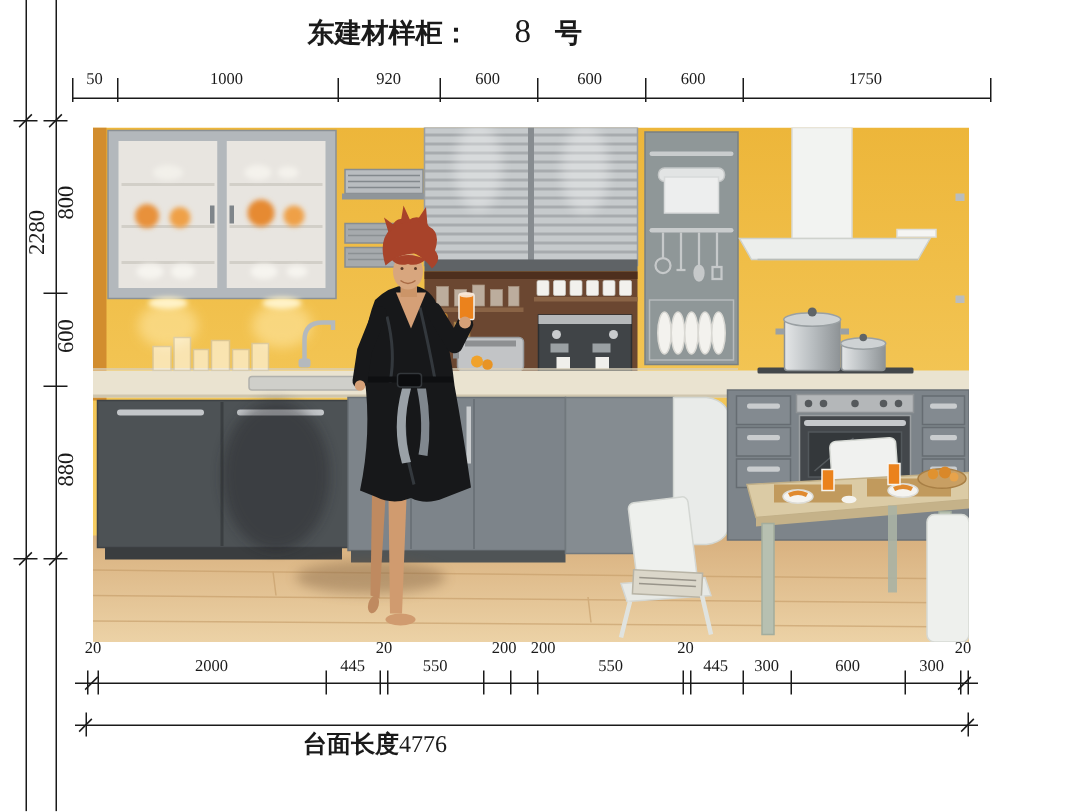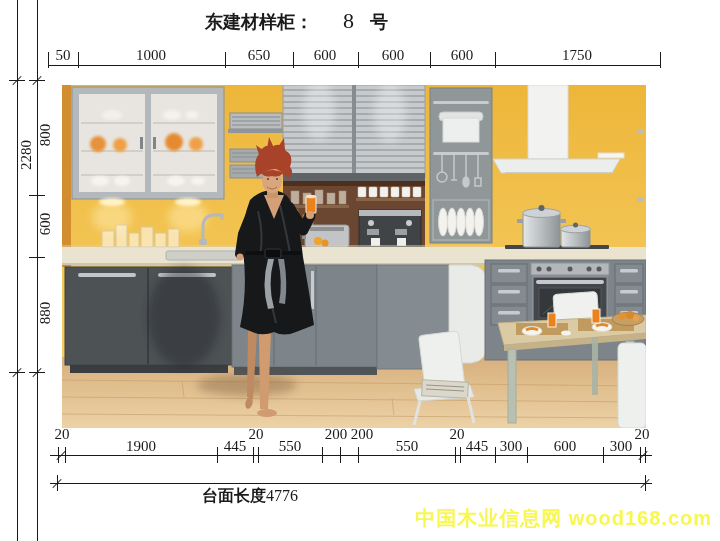--- a/index.html
+++ b/index.html
@@ -9,21 +9,21 @@
   .title{position:absolute;left:205px;top:8px;display:flex;align-items:baseline;
          font-family:"Liberation Sans",sans-serif;font-weight:bold;font-size:18px;}
   .title .num{font-family:"Liberation Serif",serif;font-weight:normal;font-size:22px;margin-left:30px;}
   .title .suffix{margin-left:16px;}
   
   .hline{position:absolute;height:1px;background:var(--dimension-line,#1a1a1a);}
   .vline{position:absolute;width:1px;background:var(--dimension-line,#1a1a1a);}
   .vtick{position:absolute;width:1px;height:16px;background:var(--dimension-line,#1a1a1a);}
   .htick{position:absolute;width:16px;height:1px;background:var(--dimension-line,#1a1a1a);}
   .slash{position:absolute;width:12px;height:1px;background:var(--dimension-line,#1a1a1a);transform:rotate(-45deg);}
-  .dlabel{position:absolute;font-size:15px;white-space:nowrap;transform:translateX(-50%);line-height:1;}
+  .dlabel{position:absolute;font-size:11px;white-space:nowrap;transform:translateX(-50%);line-height:1;}
   .rlabel{position:absolute;font-size:15px;white-space:nowrap;transform:translate(-50%,-50%) rotate(-90deg);line-height:1;}
   .overall{position:absolute;left:202px;top:486px;display:flex;align-items:baseline;gap:0;}
   .overall .lab{font-family:"Liberation Sans",sans-serif;font-weight:bold;font-size:16px;}
   .overall .val{font-size:16px;}
   .watermark{position:absolute;right:8px;top:505px;font-family:"Liberation Sans",sans-serif;
              font-weight:bold;font-size:20px;color:var(--watermark,#f8f750);letter-spacing:1px;}
   .photo{position:absolute;left:62px;top:85px;width:584px;height:343px;}
 </style>
 </head>
 <body>
@@ -41,21 +41,21 @@
     <div class="vtick" style="left:48px;top:52px;"></div>
     <div class="vtick" style="left:78px;top:52px;"></div>
     <div class="vtick" style="left:225px;top:52px;"></div>
     <div class="vtick" style="left:293px;top:52px;"></div>
     <div class="vtick" style="left:358px;top:52px;"></div>
     <div class="vtick" style="left:430px;top:52px;"></div>
     <div class="vtick" style="left:495px;top:52px;"></div>
     <div class="vtick" style="left:660px;top:52px;"></div>
     <span class="dlabel" style="left:63px;top:48px;">50</span>
     <span class="dlabel" style="left:151px;top:48px;">1000</span>
-    <span class="dlabel" style="left:259px;top:48px;">650</span>
+    <span class="dlabel" style="left:259px;top:48px;">920</span>
     <span class="dlabel" style="left:325px;top:48px;">600</span>
     <span class="dlabel" style="left:393px;top:48px;">600</span>
     <span class="dlabel" style="left:462px;top:48px;">600</span>
     <span class="dlabel" style="left:577px;top:48px;">1750</span>
   </div>
 
   <div>
     <div class="vline" style="left:17px;top:0;height:541px;"></div>
     <div class="vline" style="left:37px;top:0;height:541px;"></div>
     <div class="htick" style="left:9px;top:80px;"></div>
@@ -433,21 +433,21 @@
     <div class="vtick" style="left:640px;top:447px;"></div>
     <div class="vtick" style="left:645px;top:447px;"></div>
     <div class="slash" style="left:55px;top:455px;"></div>
     <div class="slash" style="left:637px;top:455px;"></div>
     <span class="dlabel" style="left:62px;top:427px;">20</span>
     <span class="dlabel" style="left:256px;top:427px;">20</span>
     <span class="dlabel" style="left:336px;top:427px;">200</span>
     <span class="dlabel" style="left:362px;top:427px;">200</span>
     <span class="dlabel" style="left:457px;top:427px;">20</span>
     <span class="dlabel" style="left:642px;top:427px;">20</span>
-    <span class="dlabel" style="left:141px;top:439px;">1900</span>
+    <span class="dlabel" style="left:141px;top:439px;">2000</span>
     <span class="dlabel" style="left:235px;top:439px;">445</span>
     <span class="dlabel" style="left:290px;top:439px;">550</span>
     <span class="dlabel" style="left:407px;top:439px;">550</span>
     <span class="dlabel" style="left:477px;top:439px;">445</span>
     <span class="dlabel" style="left:511px;top:439px;">300</span>
     <span class="dlabel" style="left:565px;top:439px;">600</span>
     <span class="dlabel" style="left:621px;top:439px;">300</span>
   </div>
 
   <div>
@@ -455,15 +455,14 @@
     <div class="vtick" style="left:57px;top:475px;"></div>
     <div class="vtick" style="left:645px;top:475px;"></div>
     <div class="slash" style="left:51px;top:483px;"></div>
     <div class="slash" style="left:639px;top:483px;"></div>
     <div class="overall">
       <span class="lab">台面长度</span>
       <span class="val">4776</span>
     </div>
   </div>
 
-  <div class="watermark">中国木业信息网 wood168.com</div>
 
 </div>
 
 </body></html>

